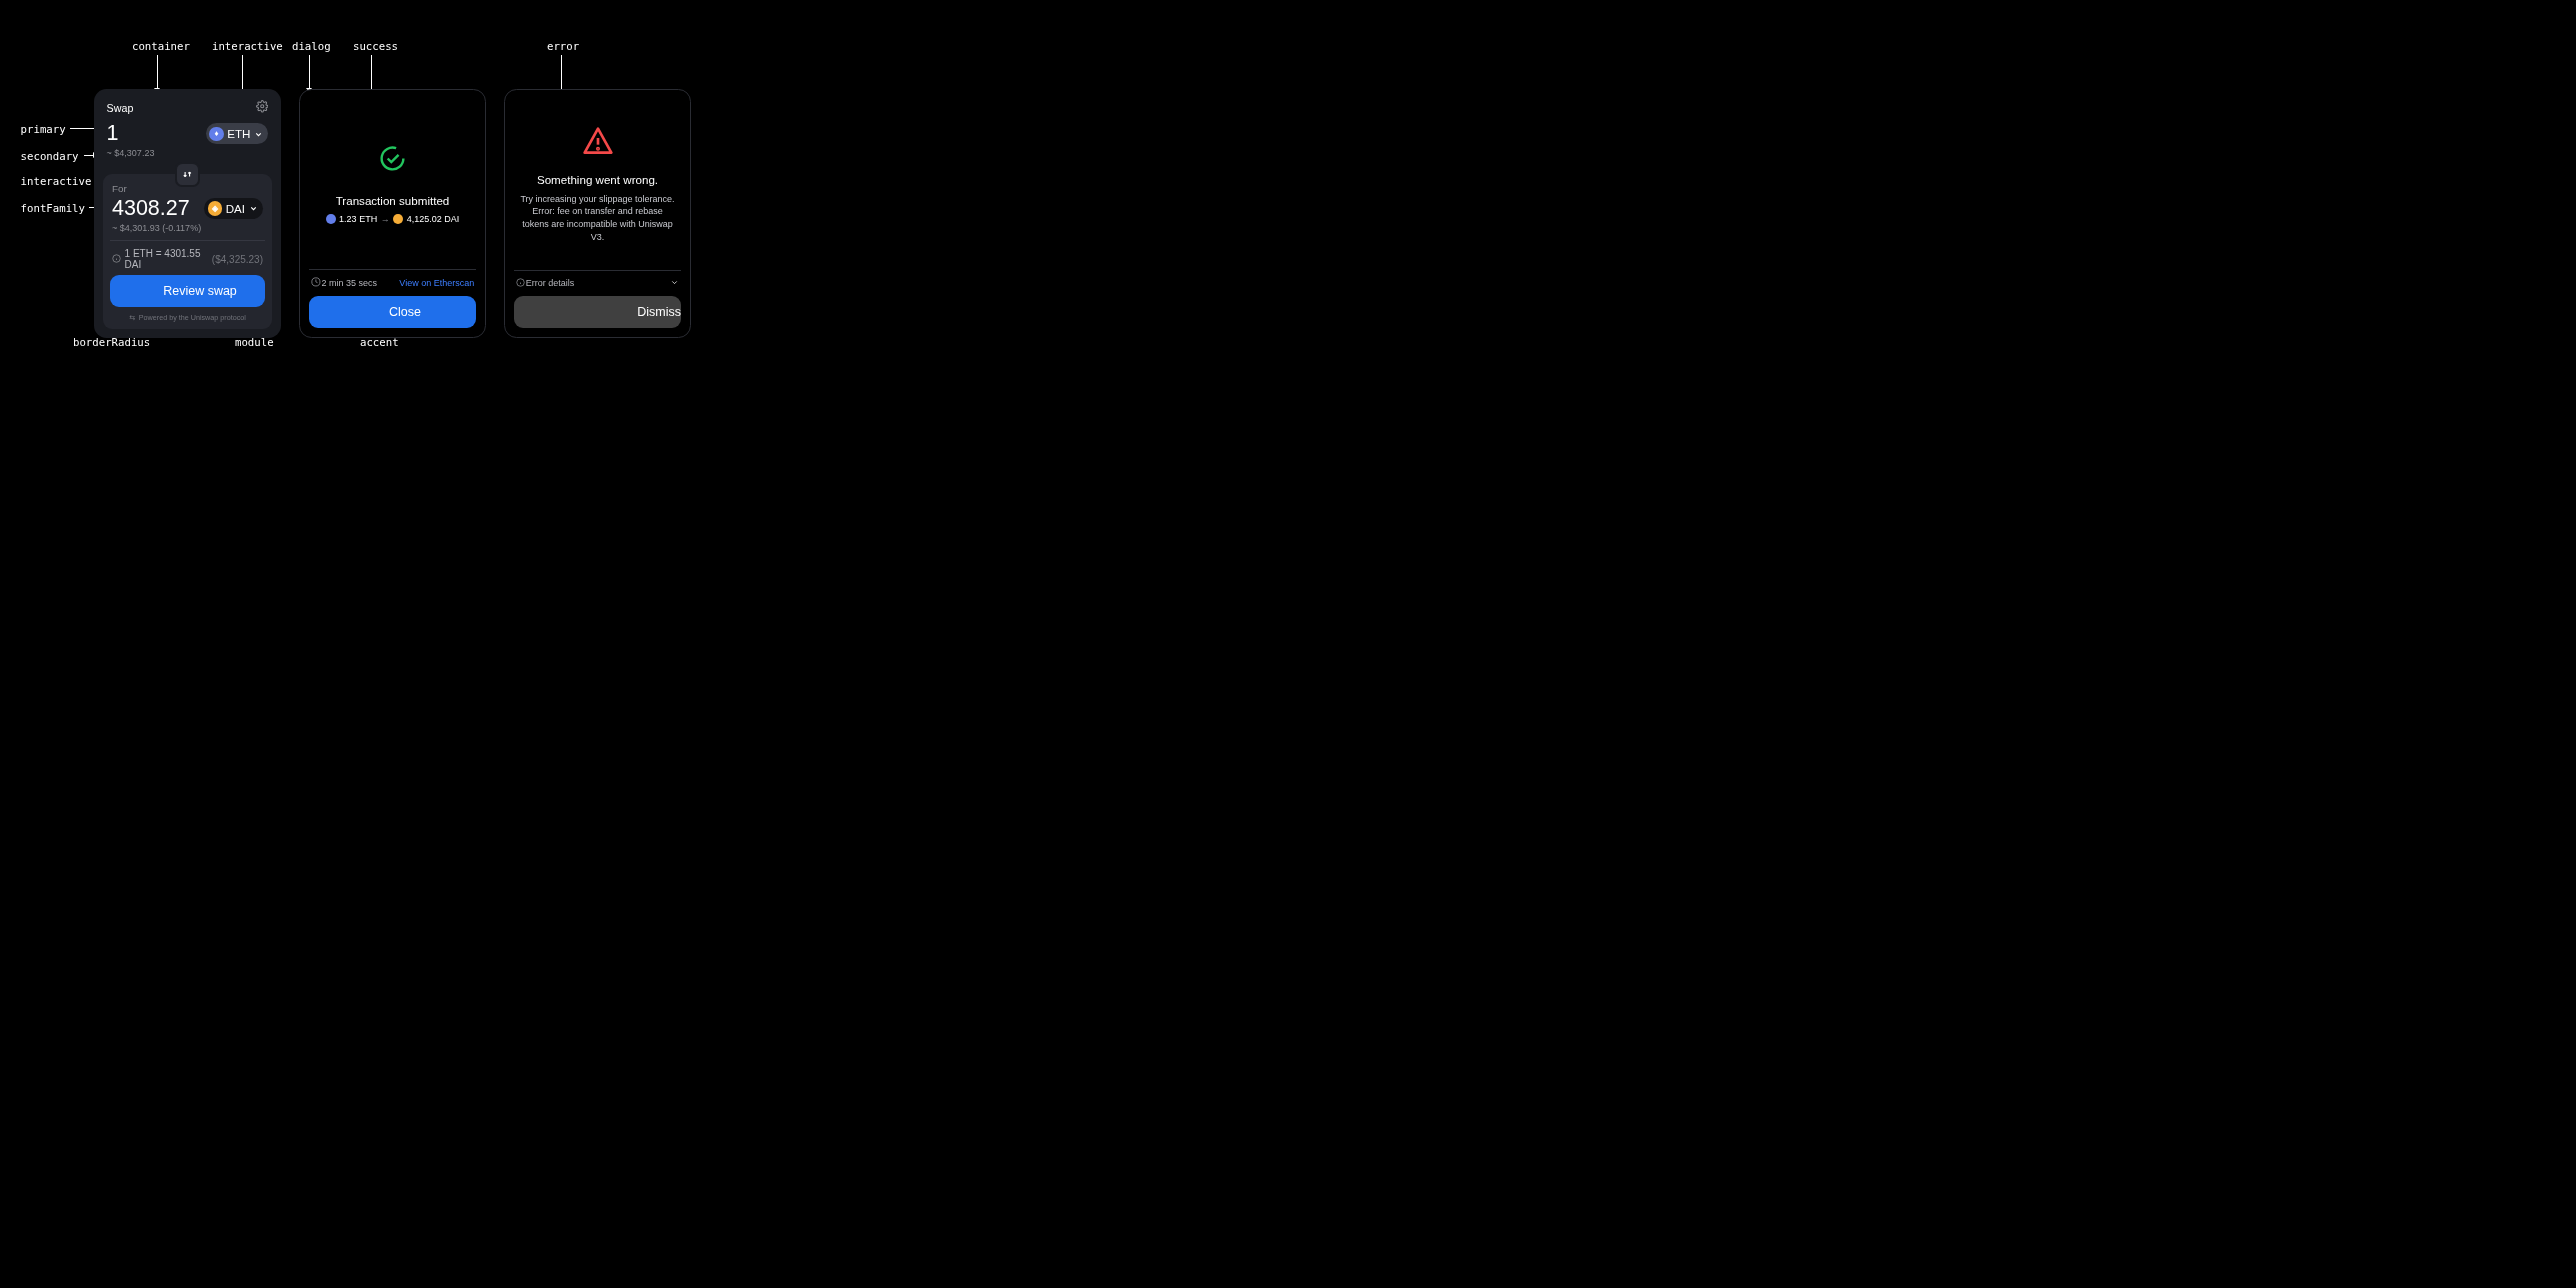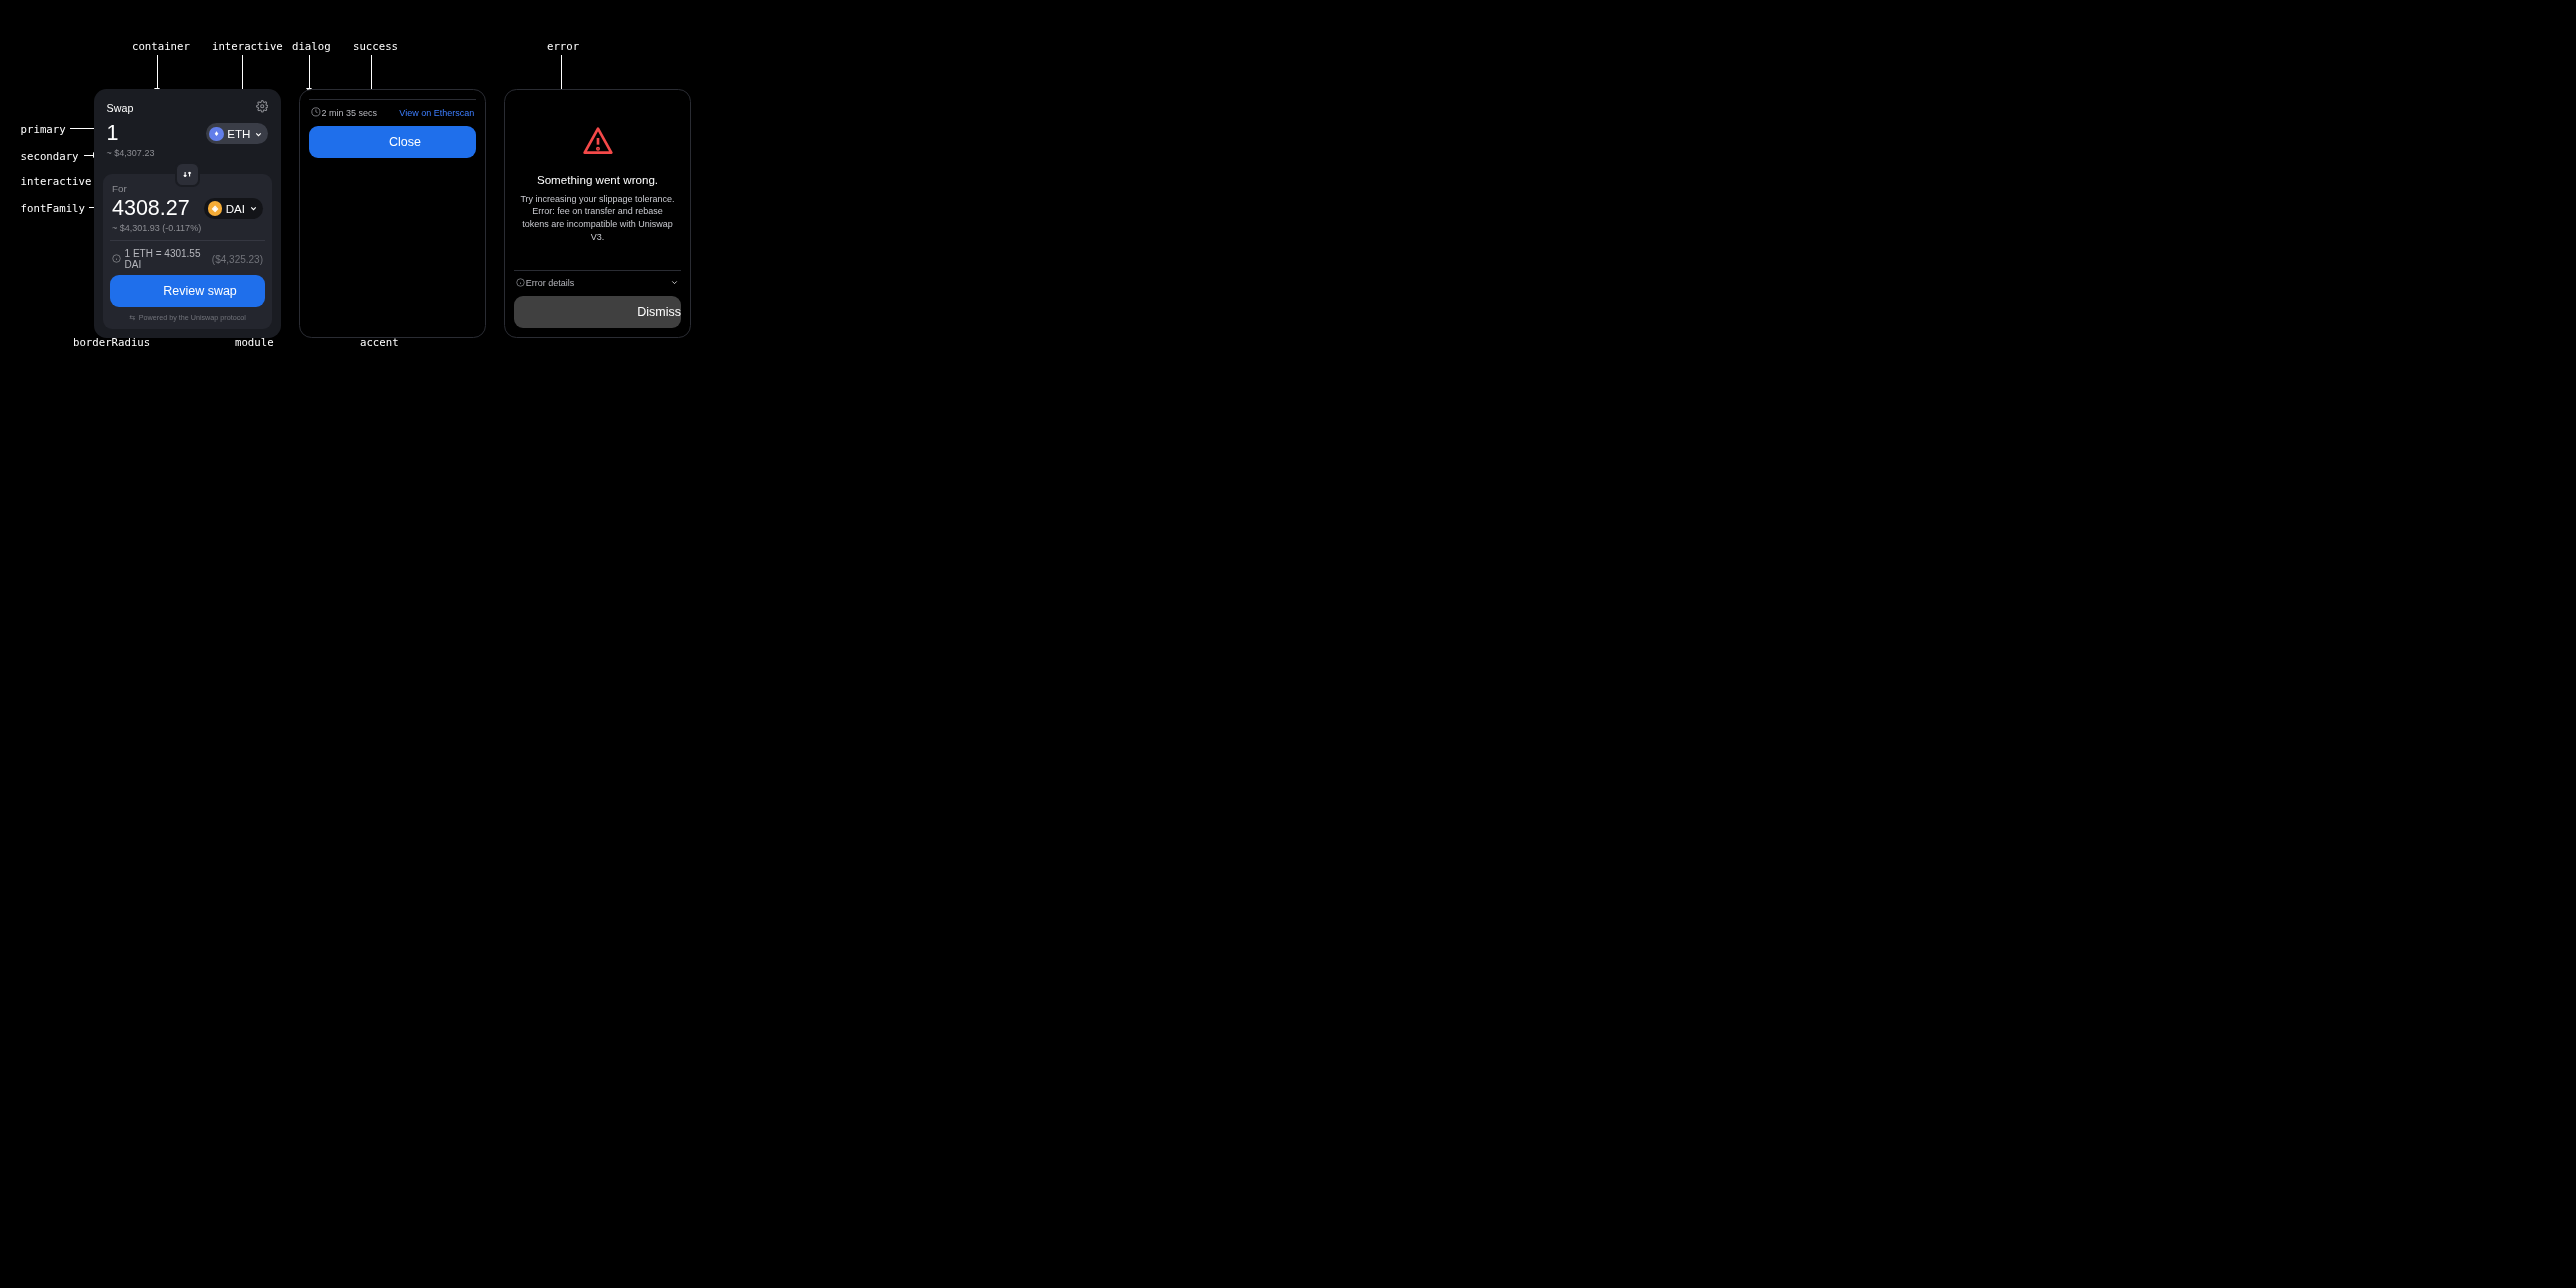--- a/index.html
+++ b/index.html
@@ -326,20 +326,36 @@
       </div>
       <button class="btn btn-accent">Review swap</button>
       <div class="powered">
         <span>⇆</span>
         <span>Powered by the Uniswap protocol</span>
       </div>
     </div>
   </div>
 
   <div class="panel dialog">
+    <div class="dialog-content">
+      <div class="success-icon">
+        <svg viewBox="0 0 24 24" fill="none" stroke="#22c55e" stroke-width="2">
+            <path d="M21 12 A9 9 0 1 1 15 3.5"></path>
+            <polyline points="8 12 11 15 17 9"></polyline>
+          </svg>
+      </div>
+      <div class="dialog-title">Transaction submitted</div>
+      <div class="tx-row">
+        <div class="tx-token-icon" style="background:#627eea;"></div>
+        <span>1.23 ETH</span>
+        <span style="color:#8c8d93;">→</span>
+        <div class="tx-token-icon" style="background:#f5ac37;"></div>
+        <span>4,125.02 DAI</span>
+      </div>
+    </div>
     <div class="dialog-footer">
       <div class="meta-row">
         <div class="meta-left">
           <div class="clock"><svg viewBox="0 0 24 24" fill="none" stroke-width="2">
                 <circle cx="12" cy="12" r="10"></circle>
                 <polyline points="12 6 12 12 16 14"></polyline>
               </svg></div>
           <span>2 min 35 secs</span>
         </div>
         <div class="meta-link">View on Etherscan</div>

